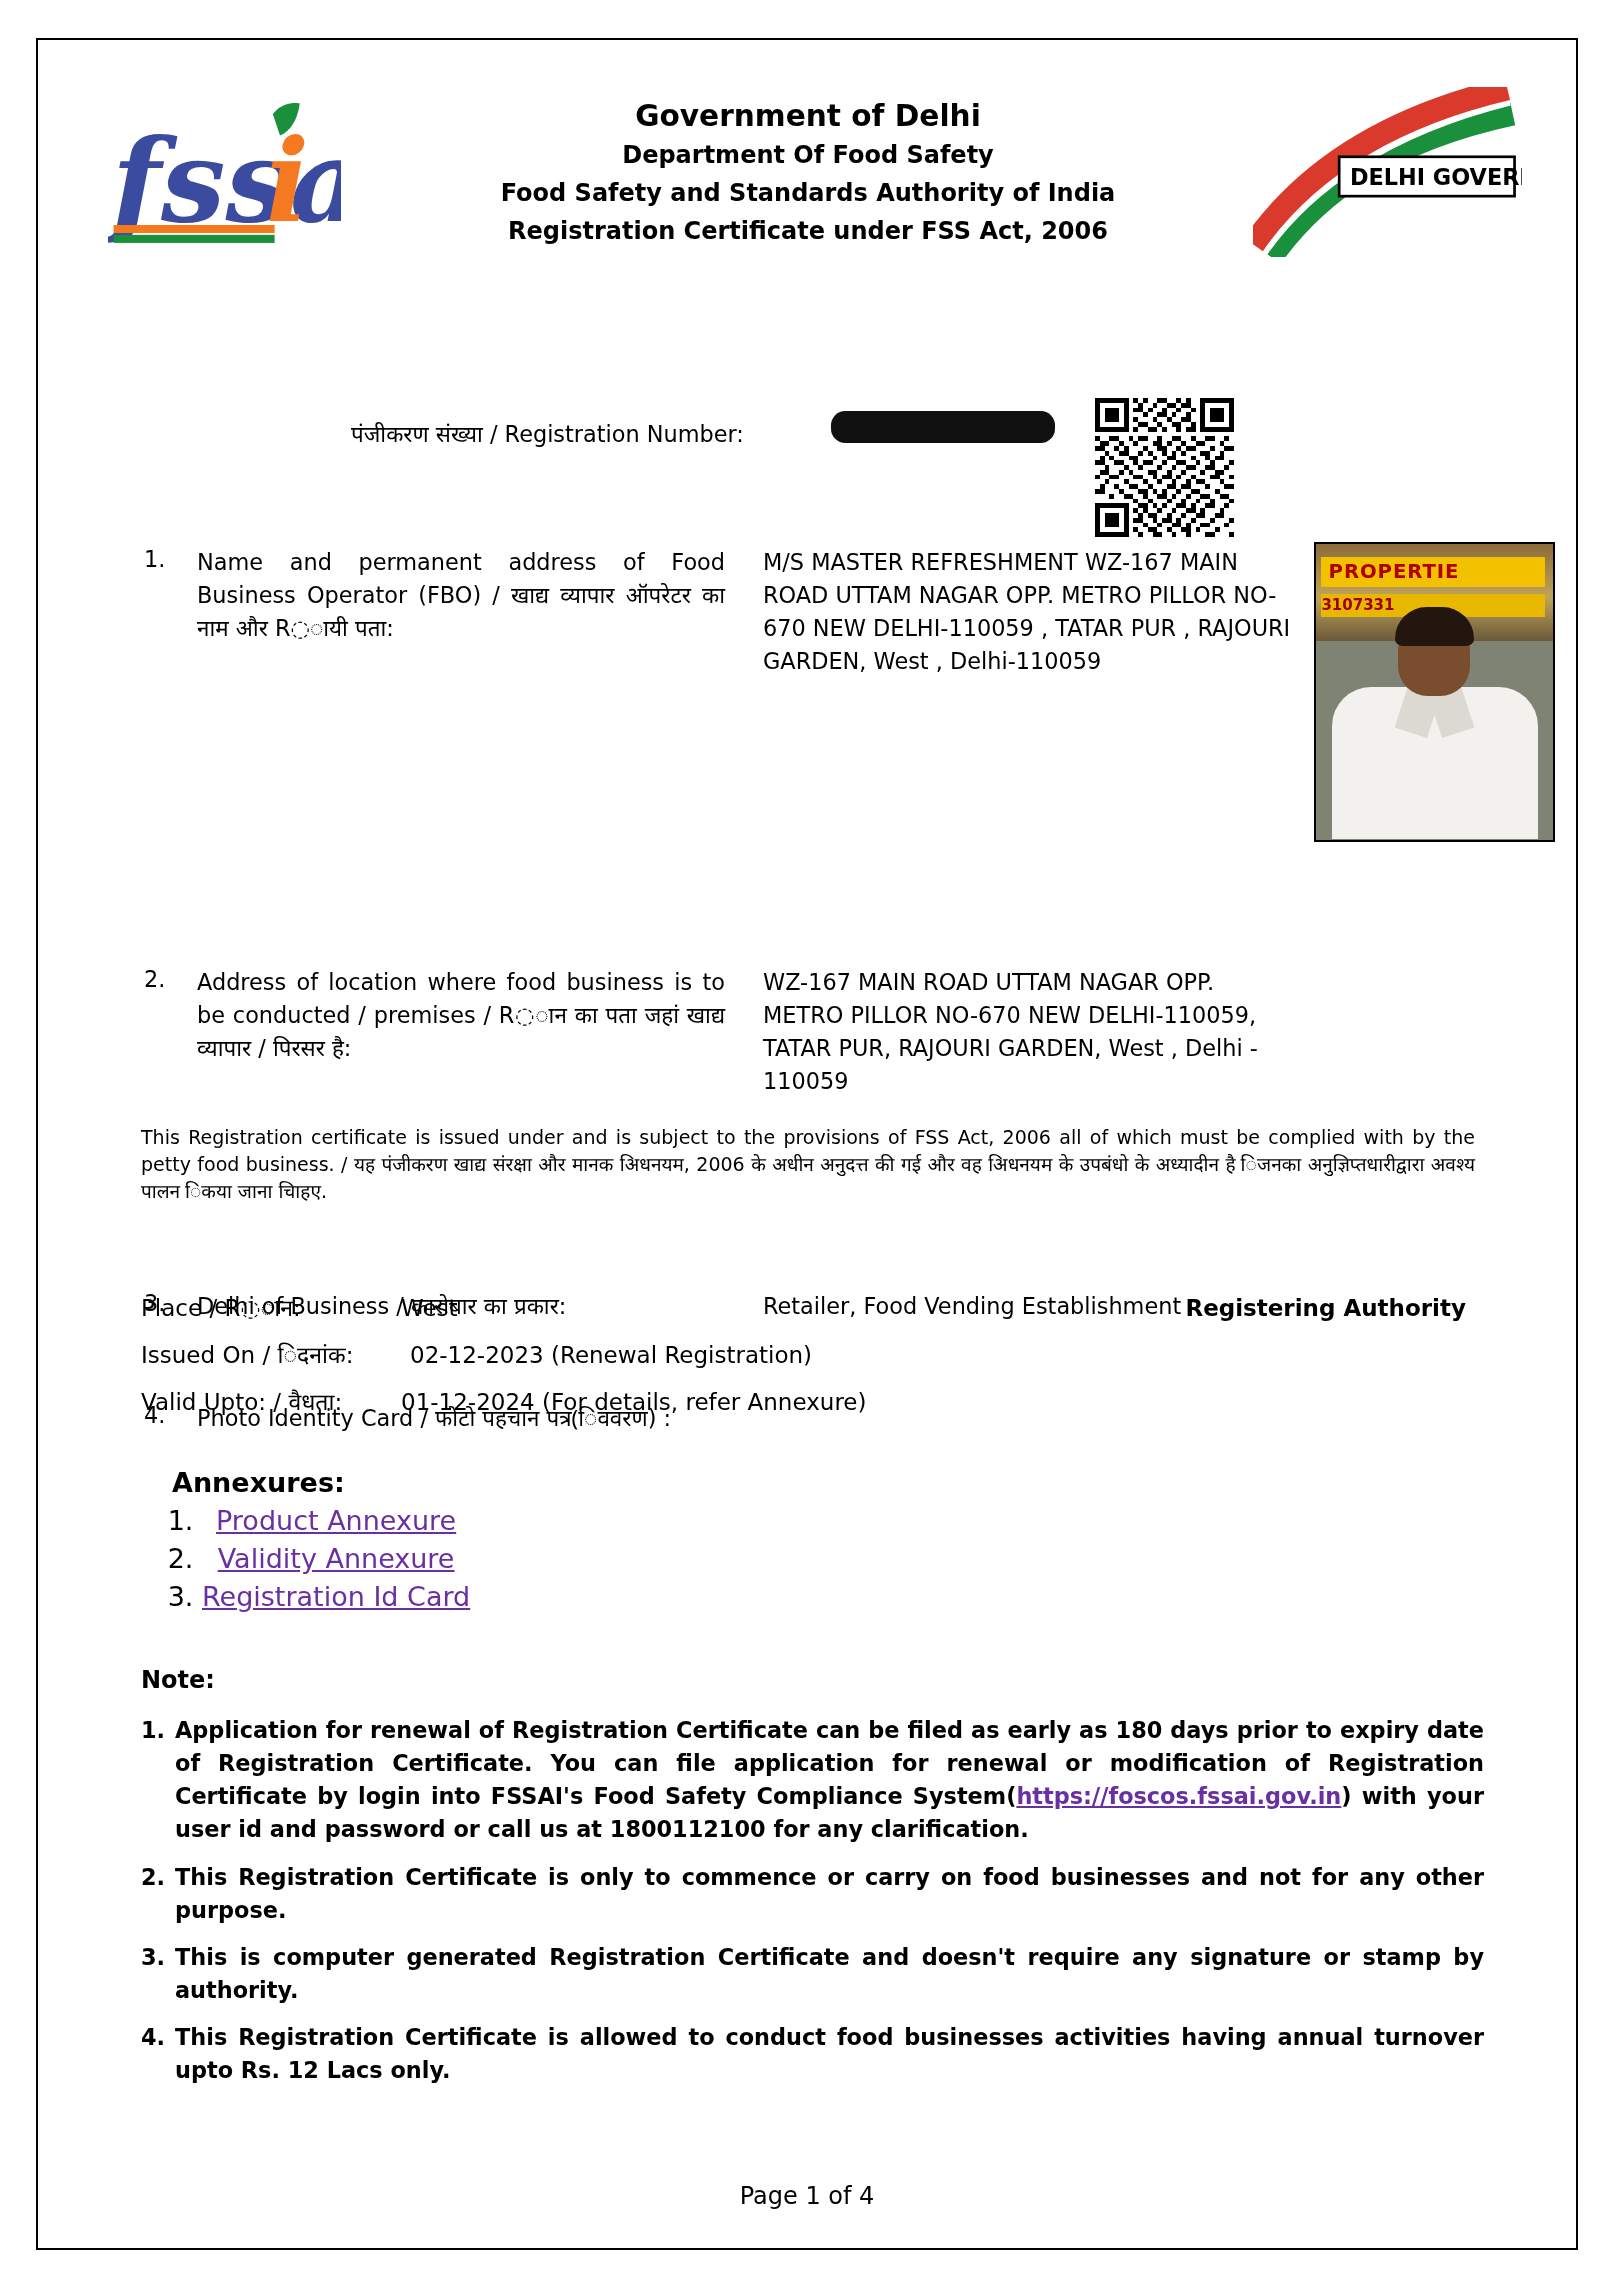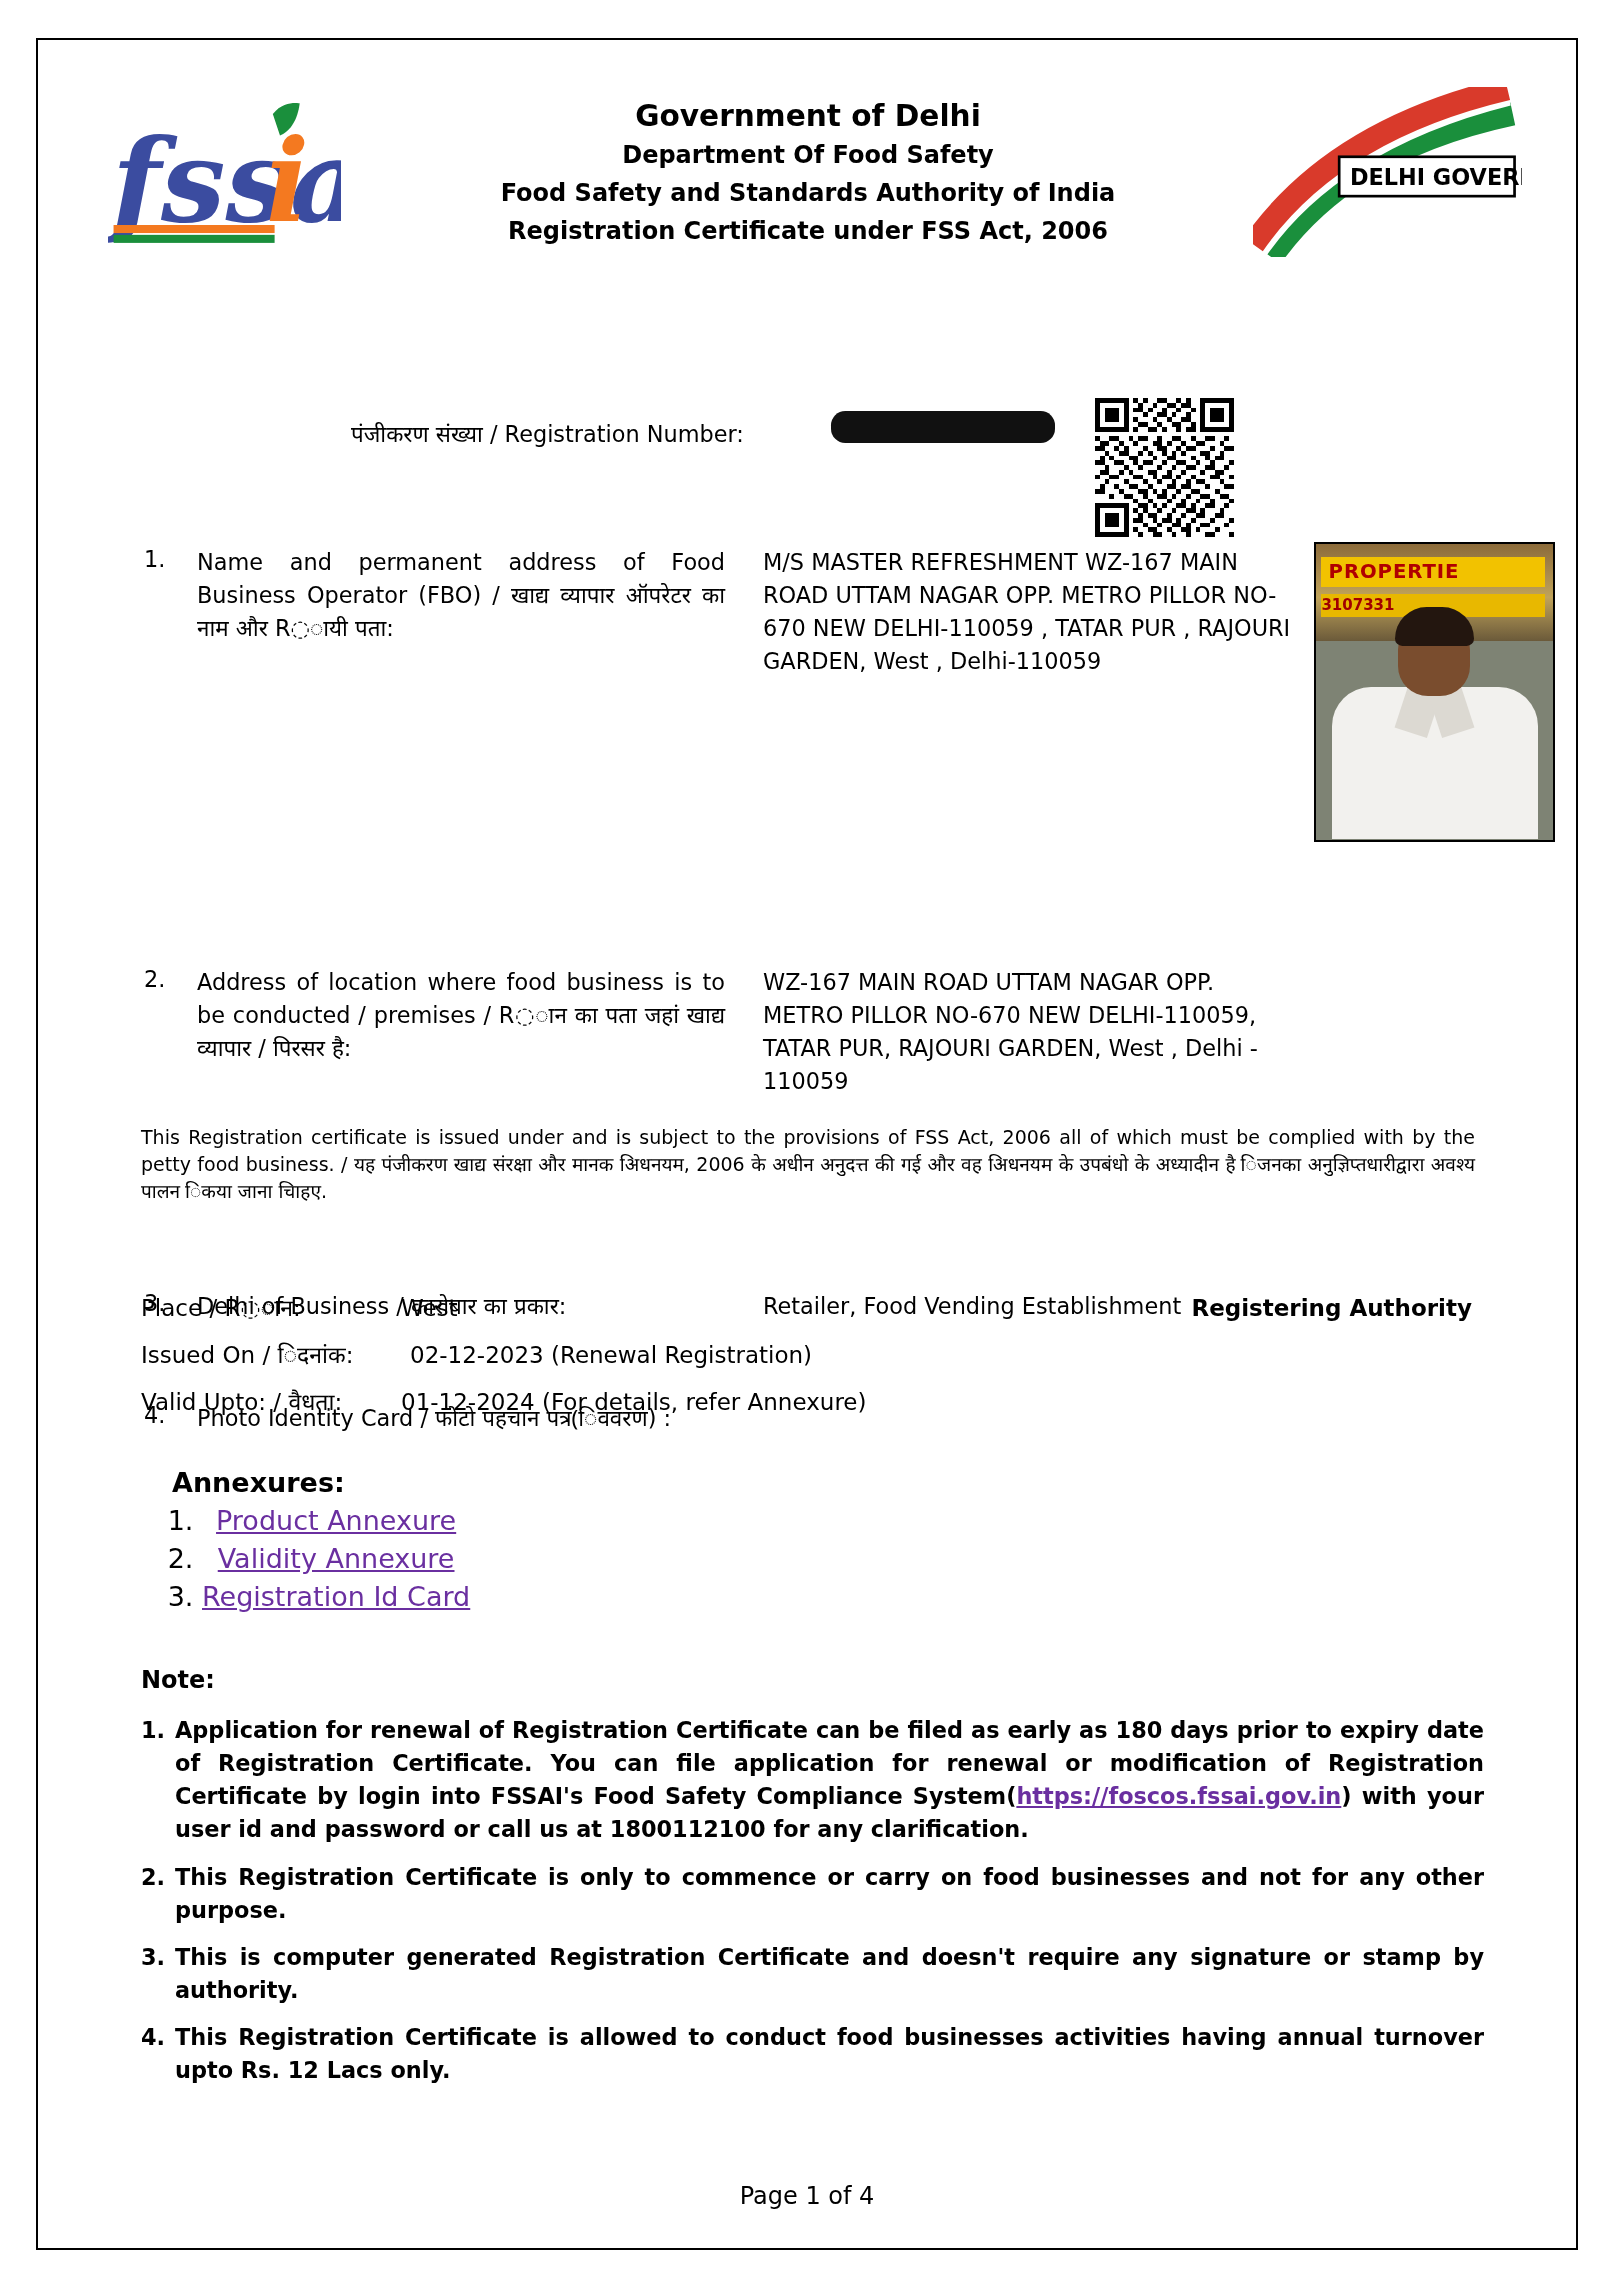--- a/index.html
+++ b/index.html
@@ -245,21 +245,21 @@
     font-size: 23px;
     line-height: 47px;
     height: 47px;
   }
   .placeblock .lbl { position: absolute; left: 0; }
   .placeblock .val { position: absolute; left: 260px; }
   .placeblock .val2 { position: absolute; left: 269px; text-align: right; }
   .placeblock .val3 { position: absolute; left: 260px; }
   .reg-auth {
     position: absolute;
-    right: 12px;
+    right: 18px;
     top: 0;
     font-size: 23px;
     font-weight: bold;
   }
 
   
   .annex {
     position: absolute;
     left: 134px;
     top: 1424px;

